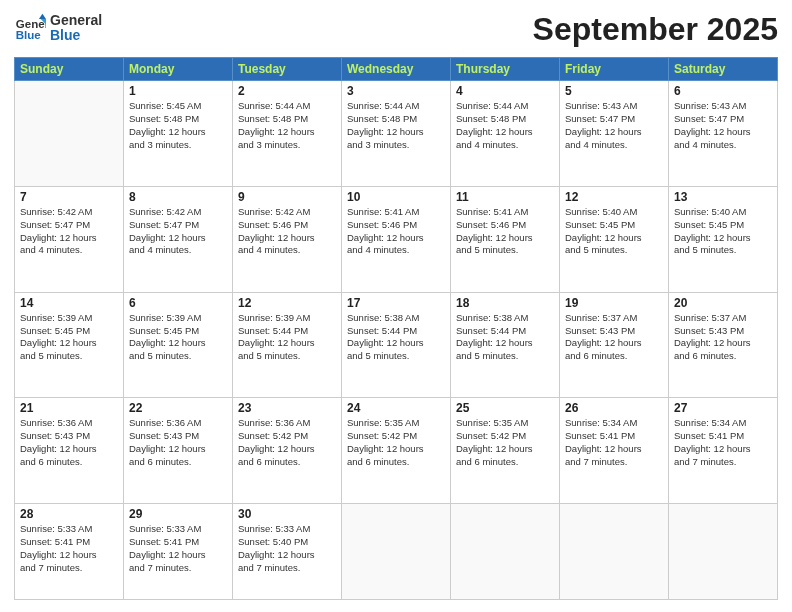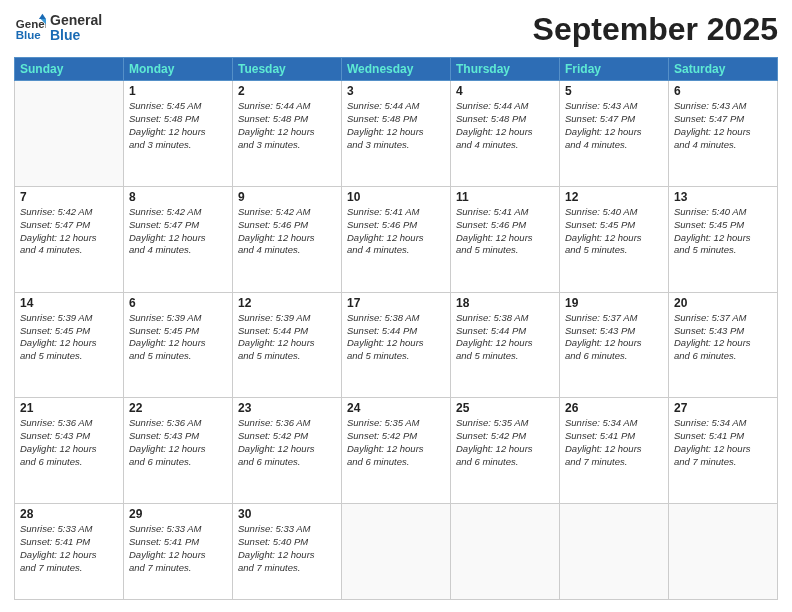--- a/index.html
+++ b/index.html
@@ -48,21 +48,21 @@
     }
     .calendar {
       flex: 1;
       border: 1px solid #ccc;
       border-collapse: collapse;
       width: 100%;
       table-layout: fixed;
     }
     .calendar th {
       background: #2d6db5;
-      color: #5eead4;
+      color: #bef264;
       text-align: left;
       padding: 4px 5px;
       font-size: 12px;
       font-weight: bold;
       border: 1px solid #5590c8;
     }
     .calendar td {
       border: 1px solid #ccc;
       vertical-align: top;
       padding: 3px 5px;
@@ -72,21 +72,20 @@
       font-weight: bold;
       font-size: 12px;
       color: #222;
       display: block;
       margin-bottom: 2px;
     }
     .day-info {
       font-size: 9.5px;
       color: #333;
       line-height: 1.35;
-      font-style: italic;
     }
     .empty-cell {
       background: #f9f9f9;
     }
     .last-row td {
       height: 70px;
     }
   </style>
 </head>
 <body>

